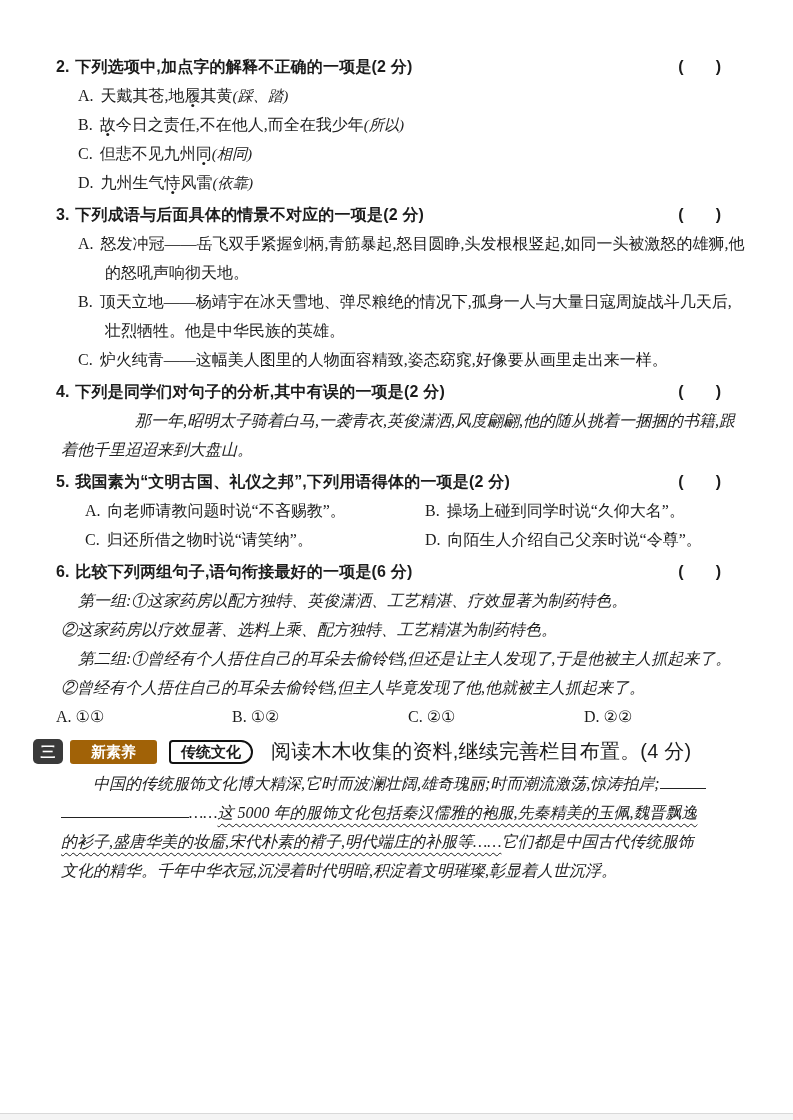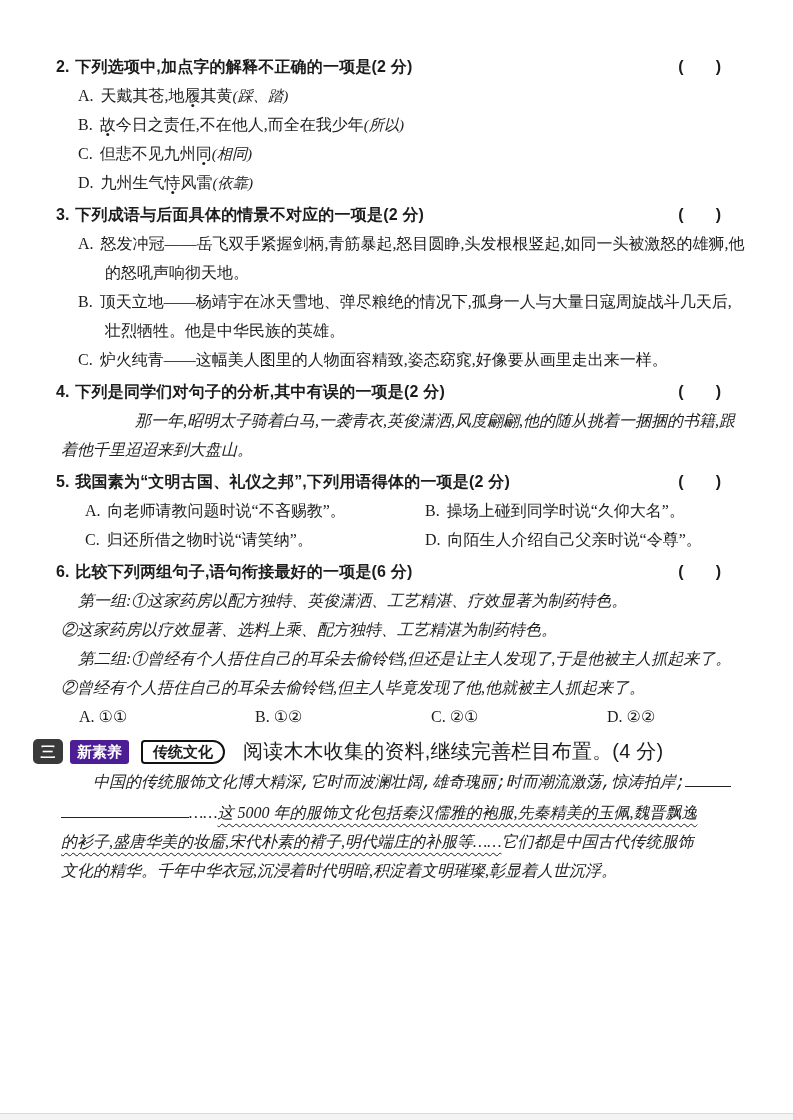--- a/index.html
+++ b/index.html
@@ -17,40 +17,40 @@
   .opts{margin-left:22px;}
   .opt{padding-left:27px;text-indent:-27px;}
   .olabel{margin-right:7px;}
   .two-col{display:grid;grid-template-columns:340px 1fr;margin-left:29px;}
   .two-col .opt{padding-left:0;text-indent:0;}
   .kai,.kai-block{font-style:italic;}
   .kai{font-size:0.95em;}
   .passage{margin-left:5px;text-indent:74px;}
   .groups{margin-left:5px;}
   .g-indent{text-indent:17px;}
-  .answers{display:flex;margin-left:23px;}
+  .answers{display:flex;}
   .ans{width:176px;}
   .ans:last-child{width:auto;}
   .dot{position:relative;}
   .dot::after{content:"";position:absolute;left:50%;bottom:-3px;transform:translateX(-50%);
     width:3.5px;height:3.5px;background:#1c1c1c;border-radius:50%;}
   .wavy{text-decoration:underline;text-decoration-style:wavy;text-decoration-thickness:1px;text-underline-offset:5px;}
   .blank{display:inline-block;height:0.85em;border-bottom:1.6px solid #222;}
   
   .section{margin-top:6px;}
   .sec-head{display:flex;align-items:center;margin-left:-23px;font-family:"Liberation Sans",sans-serif;}
   .sec-num{background:#3a3a3a;color:#fff;border-radius:5px;width:30px;height:25px;line-height:25px;
     text-align:center;font-size:15px;font-weight:700;flex:0 0 auto;}
-  .tag-dark{background:#4c1d95;color:#fff;border-radius:3px;padding:0 7px;height:24px;line-height:24px;
+  .tag-dark{background:#a16207;color:#fff;border-radius:3px;padding:0 21px;height:24px;line-height:24px;
     font-size:15px;font-weight:700;margin-left:7px;flex:0 0 auto;}
   .tag-outline{border:2px solid #111;border-radius:4px 13px 13px 4px;padding:0 10px;height:20px;line-height:20px;
     font-size:15px;font-weight:700;margin-left:12px;flex:0 0 auto;}
   .sec-title{font-size:20px;font-weight:400;margin-left:18px;letter-spacing:0.2px;}
   .sec-passage{margin-left:5px;margin-top:3px;}
-  .sp-indent{text-indent:32px;font-family:Liberation Mono, monospace;}
+  .sp-indent{text-indent:32px;}
   .page-edge{position:absolute;left:0;right:0;bottom:0;height:6px;background:#f4f4f4;border-top:1px solid #d9d9d9;}
 </style>
 </head>
 <body>
 
 <div class="page">
   <div id="questions">
       <div class="q">
         <div class="stem-row">
           <span class="qnum">2.</span>

